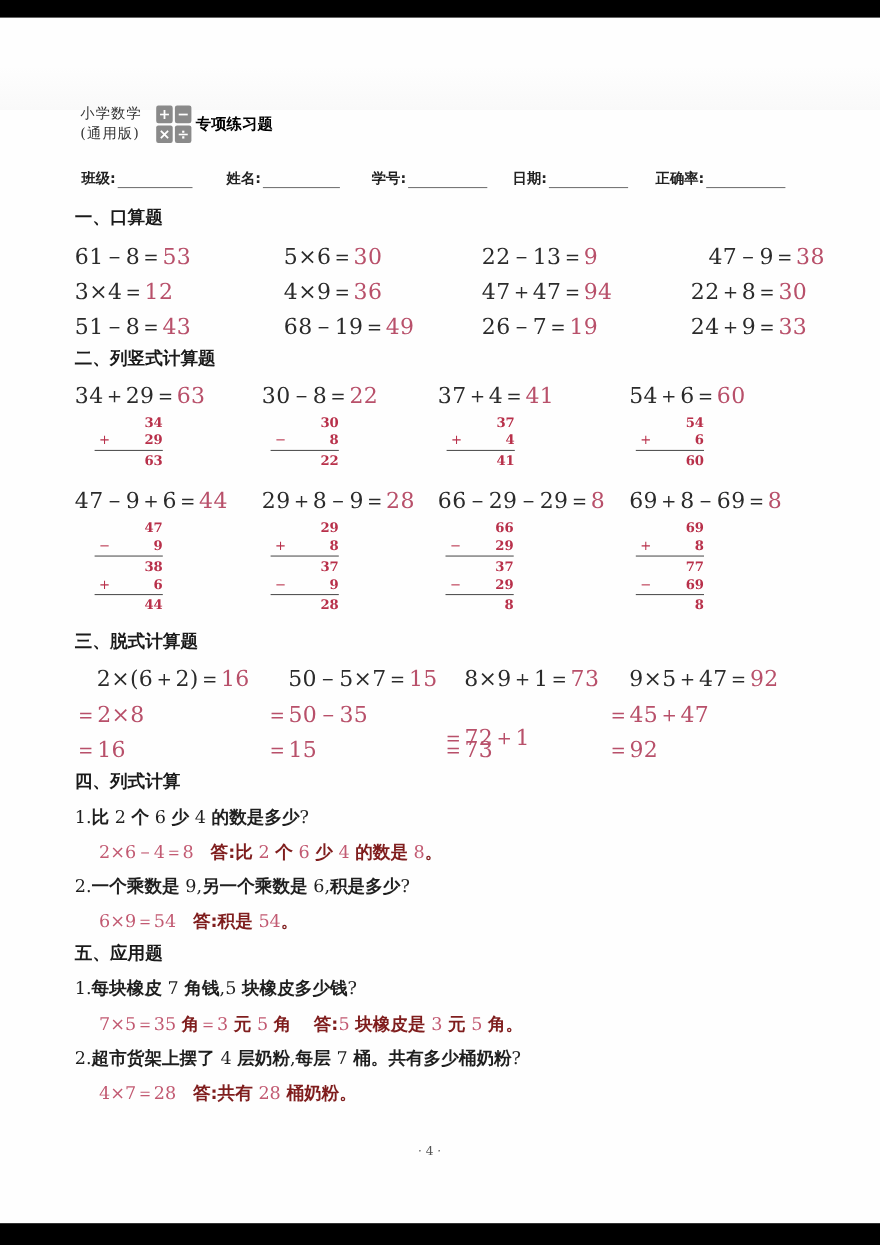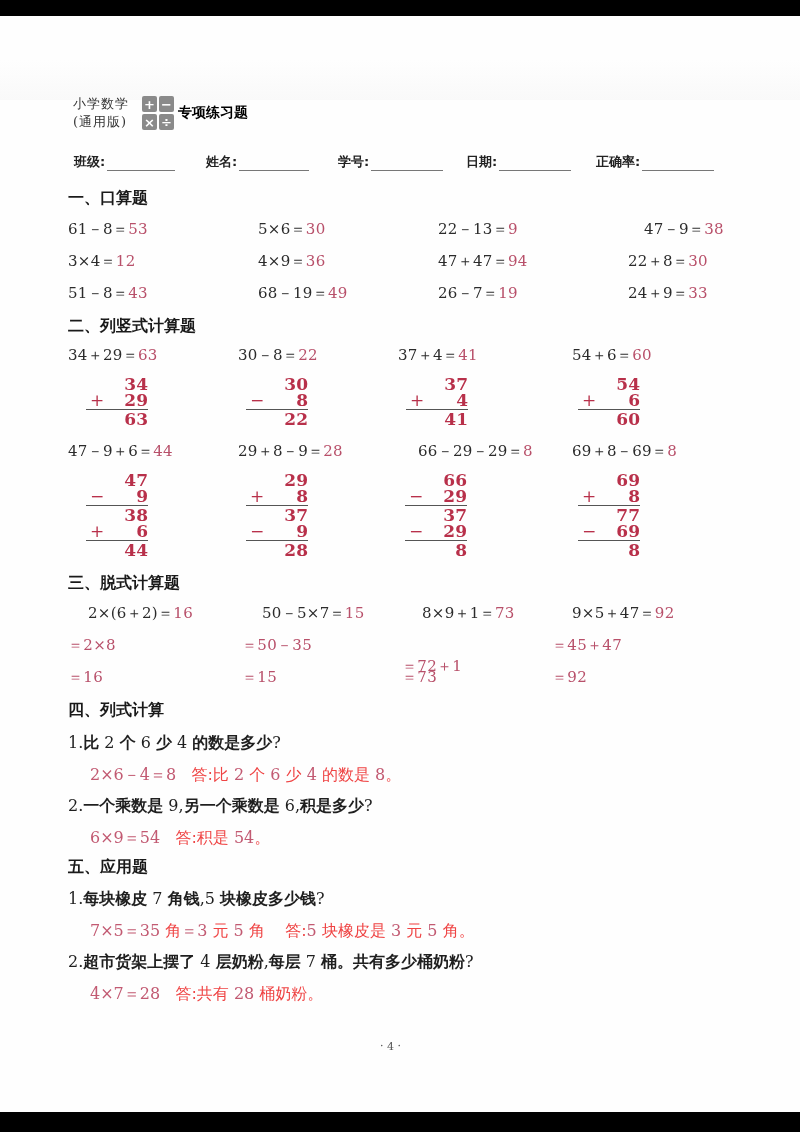--- a/index.html
+++ b/index.html
@@ -21,32 +21,32 @@
   .series { left: 73px; top: 95px; font-size: 13px; line-height: 18px; letter-spacing: 1px; color: #333; }
   .ops-grid { left: 142px; top: 96px; width: 32px; height: 34px; display: grid; grid-template-columns: 15px 15px; grid-template-rows: 16px 16px; gap: 2px; }
   .op { background: #8a8a8a; color: #fff; font-family: "DejaVu Sans", sans-serif; font-size: 13px; font-weight: bold; display: flex; align-items: center; justify-content: center; border-radius: 2px; }
   .book-title { left: 178px; top: 104px; font-size: 14px; font-weight: bold; color: #000000; }
 
   .info-row { left: 74px; top: 152px; width: 660px; height: 24px; font-size: 13px; font-weight: bold; color: #222; }
   .info-item { position: absolute; top: 0; display: flex; align-items: flex-end; }
   .blank { display: inline-block; border-bottom: 1px solid #777; height: 18px; margin-left: 2px; }
 
   .sec-title { font-size: 16px; font-weight: bold; color: #1a1a1a; font-family: "DejaVu Sans", "Liberation Sans", sans-serif; }
-  .eq { font-size: 15px; letter-spacing: 0.3px; }
+  .eq { font-size: 20px; letter-spacing: 0.3px; }
 
   
-  .vcalc { position: absolute; width: 62px; font-size: 17px; color: #b8304a; font-weight: bold; }
+  .vcalc { position: absolute; width: 62px; font-size: 12px; color: #b8304a; font-weight: bold; }
   .vrow { height: 16px; line-height: 16px; position: relative; text-align: right; }
   .vrow .opsym { position: absolute; left: 4px; top: 0; font-weight: normal; }
   .vline { border-top: 1.5px solid #555; margin: 1px 0 1px 0; }
 
   .q { font-size: 16px; color: #1f1f1f; }
   .q .cn { font-family: "DejaVu Sans", "Liberation Sans", sans-serif; font-weight: bold; }
   .ans { font-size: 16px; }
-  .ans .cn { font-family: "DejaVu Sans", "Liberation Sans", sans-serif; font-weight: normal; color: #ef4444; }
+  .ans .cn { font-family: "DejaVu Sans", "Liberation Sans", sans-serif; font-weight: bold; color: #7f1d1d; }
   .ans .num { color: #c25a72; }
 
   .page-num { left: 380px; top: 1040px; font-size: 11px; color: #555; }
 </style>
 </head>
 <body>
 
 <div class="bar-top"></div>
 <div class="shade"></div>
 
@@ -144,21 +144,21 @@
     <div class="abs eq" style="left: 238px; top: 442px;"><span>29＋8－9＝</span><span class="pink">28</span></div>
     <div class="vcalc" style="left: 246px; top: 472px;">
       <div class="vrow"><span class="opsym"></span><span>29</span></div>
       <div class="vrow"><span class="opsym">+</span><span>8</span></div>
       <div class="vline"></div>
       <div class="vrow"><span class="opsym"></span><span>37</span></div>
       <div class="vrow"><span class="opsym">−</span><span>9</span></div>
       <div class="vline"></div>
       <div class="vrow"><span class="opsym"></span><span>28</span></div>
     </div>
-    <div class="abs eq" style="left: 398px; top: 442px; margin-left: 20px;"><span>66－29－29＝</span><span class="pink">8</span></div>
+    <div class="abs eq" style="left: 398px; top: 442px;"><span>66－29－29＝</span><span class="pink">8</span></div>
     <div class="vcalc" style="left: 405px; top: 472px;">
       <div class="vrow"><span class="opsym"></span><span>66</span></div>
       <div class="vrow"><span class="opsym">−</span><span>29</span></div>
       <div class="vline"></div>
       <div class="vrow"><span class="opsym"></span><span>37</span></div>
       <div class="vrow"><span class="opsym">−</span><span>29</span></div>
       <div class="vline"></div>
       <div class="vrow"><span class="opsym"></span><span>8</span></div>
     </div>
     <div class="abs eq" style="left: 572px; top: 442px;"><span>69＋8－69＝</span><span class="pink">8</span></div>

